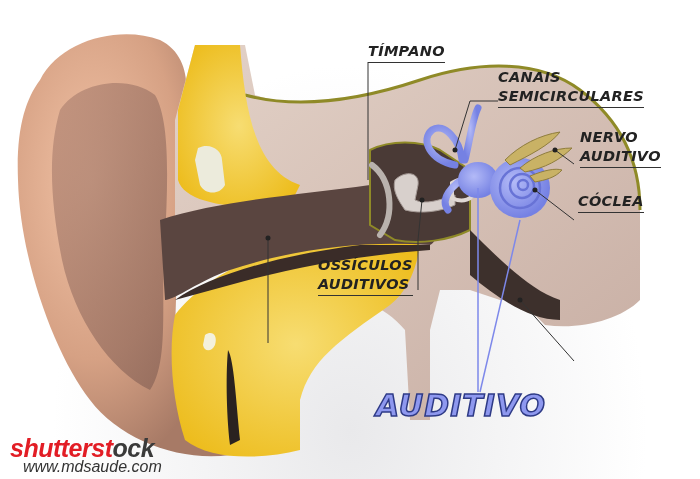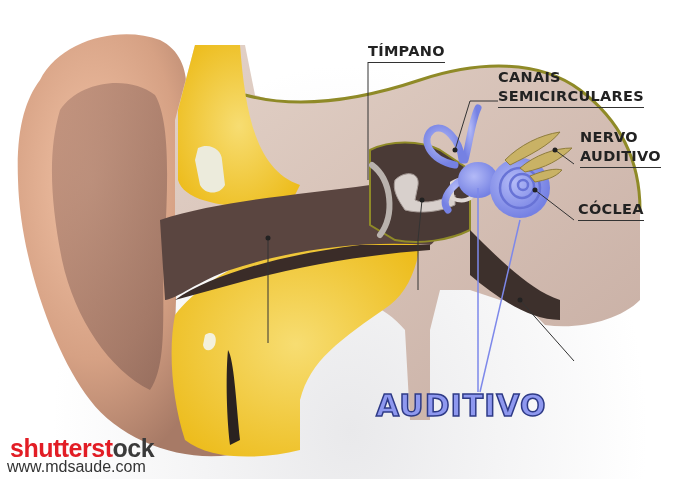--- a/index.html
+++ b/index.html
@@ -1,24 +1,24 @@
 <!DOCTYPE html>
 <html><head>
 <meta charset="utf-8">
 <style>
   html, body { margin:0; padding:0; }
   body { width:700px; height:479px; overflow:hidden; background:#ffffff; font-family:"DejaVu Sans", sans-serif; }
-  .stage { position:relative; width:700px; height:479px; background:radial-gradient(ellipse at 50% 90%, #e9e9eb 0%, #ffffff 60%); }
+  .stage { position:relative; width:700px; height:479px; background:radial-gradient(ellipse at 50% 90%, #e9e9eb 0%, #ffffff 60%);font-style:italic; }
   svg.art { position:absolute; left:0; top:0; }
   .label { position:absolute; font-family:"DejaVu Sans", sans-serif; font-weight:bold; color:#222222; font-size:14.5px; line-height:19px; letter-spacing:0.3px; white-space:nowrap; }
   .label .ul { display:block; border-bottom:1.3px solid #333; padding-bottom:1px; }
   .lab { position:absolute; left:376px; top:388px; font-family:"DejaVu Sans", sans-serif; font-weight:bold; font-size:30px; letter-spacing:1px; color:#8e98ef; -webkit-text-stroke:1.5px #2e3a86; }
   .brand { position:absolute; left:10px; top:434px; font-family:"Liberation Sans", sans-serif; font-weight:bold; font-size:25px; color:#e21d25; letter-spacing:-0.5px; }
   .brand .stock { color:#3a3a3a; }
-  .site { position:absolute; left:7px; top:458px; font-family:"Liberation Sans", sans-serif; font-size:16px; color:#333333; }
+  .site { position:absolute; left:23px; top:458px; font-family:"Liberation Sans", sans-serif; font-size:16px; color:#333333; }
 </style>
 </head>
 <body>
 
 <div class="stage">
   <svg class="art" width="700" height="479" viewBox="0 0 700 479">
     <defs>
       <radialGradient id="skin" cx="35%" cy="35%" r="70%">
         <stop offset="0" stop-color="#f2c3a6"></stop>
         <stop offset="0.6" stop-color="#d6a184"></stop>
@@ -115,22 +115,24 @@
     <span class="ul">TÍMPANO</span>
   </div>
   <div class="label" style="left:498px;top:68px;">
     <span>CANAIS</span>
     <span class="ul">SEMICIRCULARES</span>
   </div>
   <div class="label" style="left:580px;top:128px;">
     <span style="display:block">NERVO</span>
     <span class="ul">AUDITIVO</span>
   </div>
-  <div class="label" style="left:578px;top:200px;">
+  <div class="label" style="left:578px;top:192px;">
     <span class="ul">CÓCLEA</span>
   </div>
   <div class="label" style="left:318px;top:256px;">
+    <span style="display:block">OSSÍCULOS</span>
+    <span class="ul">AUDITIVOS</span>
   </div>
   <div class="lab">AUDITIVO</div>
 
   <div class="brand"><span>shutterst</span><span class="stock">o</span><span class="stock">ck</span></div>
   <div class="site">www.mdsaude.com</div>
 </div>
 
 </body></html>

